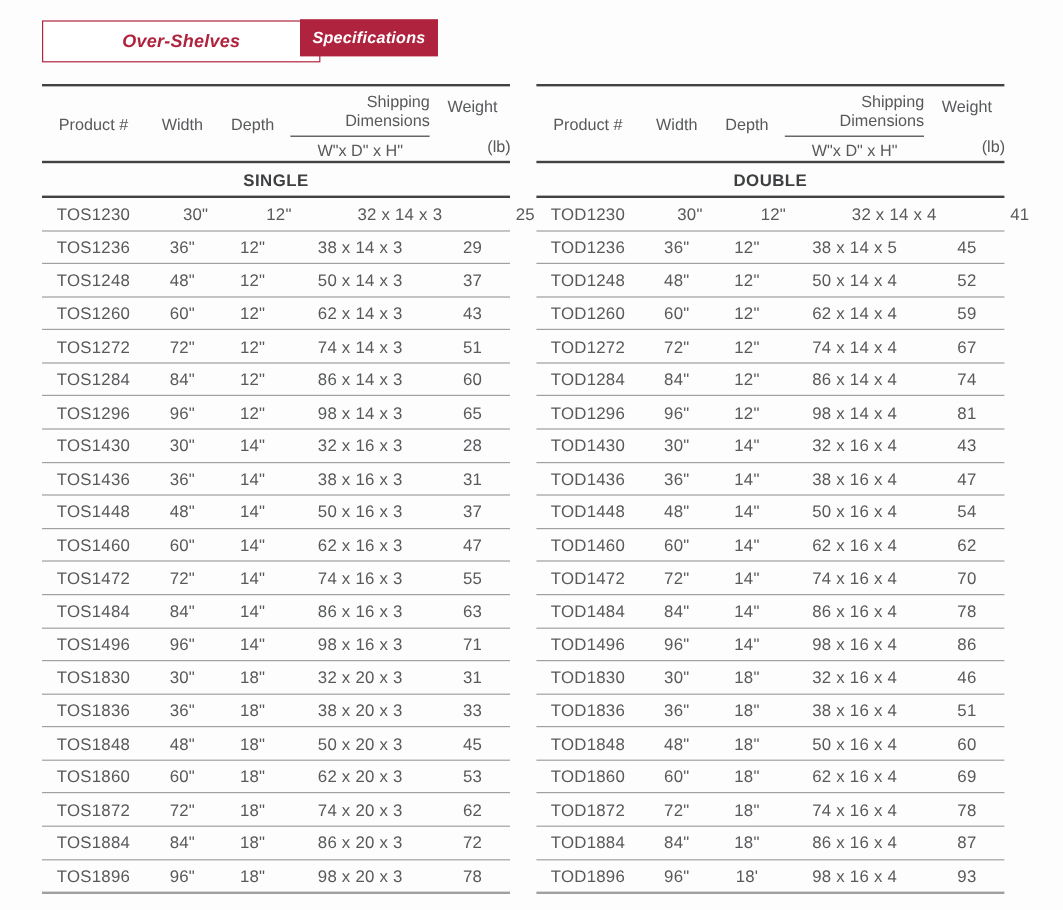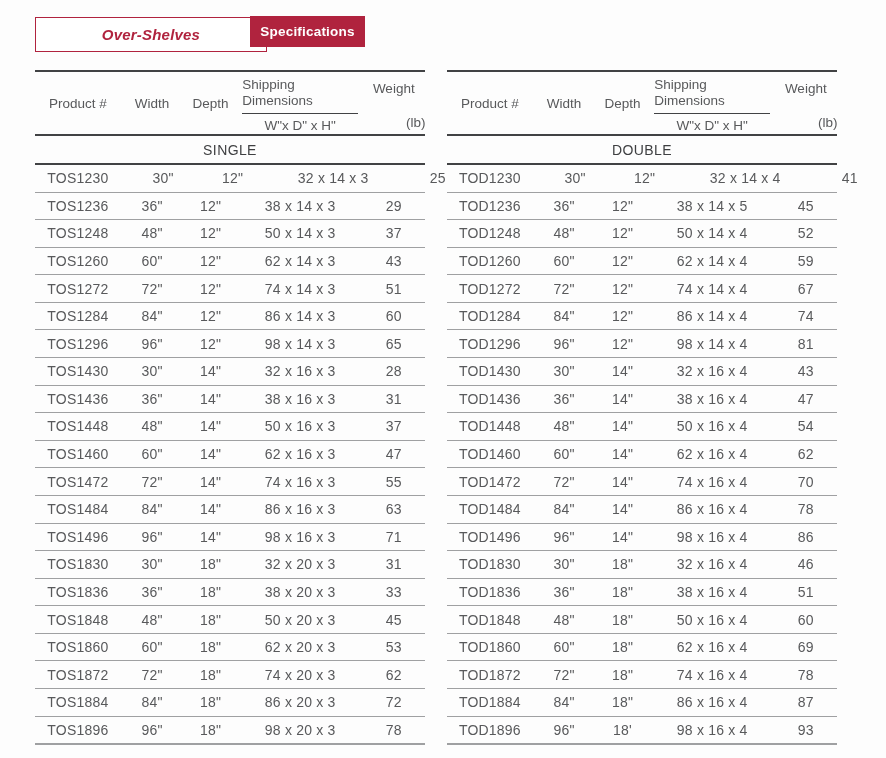--- a/index.html
+++ b/index.html
@@ -31,21 +31,21 @@
     font-weight:bold;font-style:italic;font-size:15px;letter-spacing:.2px;
   }
   .tab-filled{
     position:absolute;left:250px;top:16px;width:115px;height:31px;
     background:var(--crimson);
     display:flex;align-items:center;justify-content:center;
     z-index:2;
   }
   .tab-filled span{
     color:#ffffff;
-    font-weight:bold;font-size:13.5px;letter-spacing:.2px;
+    font-weight:bold;font-style:italic;font-size:13.5px;letter-spacing:.2px;
   }
 
   
   .spec-table{
     position:absolute;top:70px;width:390px;
   }
   .spec-table.left{left:35px;}
   .spec-table.right{left:447px;}
 
   .thead{
@@ -54,37 +54,37 @@
     border-bottom:2px solid var(--dark-rule);
     display:grid;
     grid-template-columns:22% 16% 14% 32% 16%;
     font-size:13.5px;
   }
   .th{display:flex;align-items:center;justify-content:center;text-align:center;}
   .th-shipping{
     flex-direction:column;justify-content:flex-start;padding-top:5px;
   }
   .ship-title{
-    width:116px;text-align:left;line-height:1.18;
+    width:116px;text-align:right;line-height:1.18;
     border-bottom:1.5px solid var(--dark-rule);
     padding-bottom:4px;
   }
   .ship-sub{margin-top:4px;}
   .th-weight{
     flex-direction:column;justify-content:flex-start;padding-top:9px;text-align:right;
   }
   .weight-sub{margin-top:19px;margin-left:44px;}
 
   .section-bar{
     height:29px;
     border-bottom:2px solid var(--dark-rule);
     display:flex;align-items:center;justify-content:center;
   }
   .section-bar span{
-    font-weight:normal;font-size:14px;color:#3E3F41;letter-spacing:.4px;
+    font-weight:bold;font-size:14px;color:#3E3F41;letter-spacing:.4px;
   }
 
   .tbody{
     height:580px;
     border-bottom:2px solid var(--light-rule);
     display:flex;flex-direction:column;
   }
   .tr{
     flex:1;
     display:grid;

